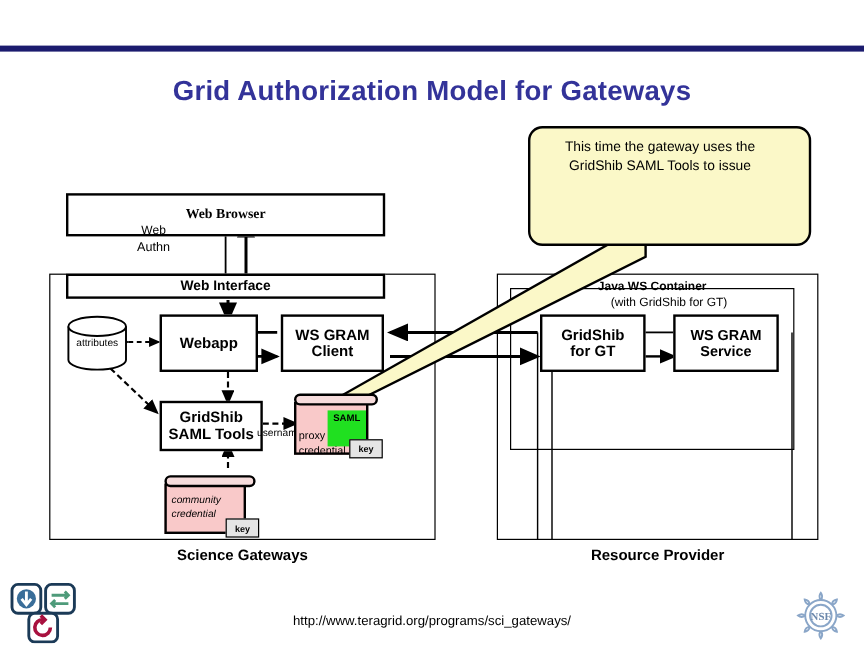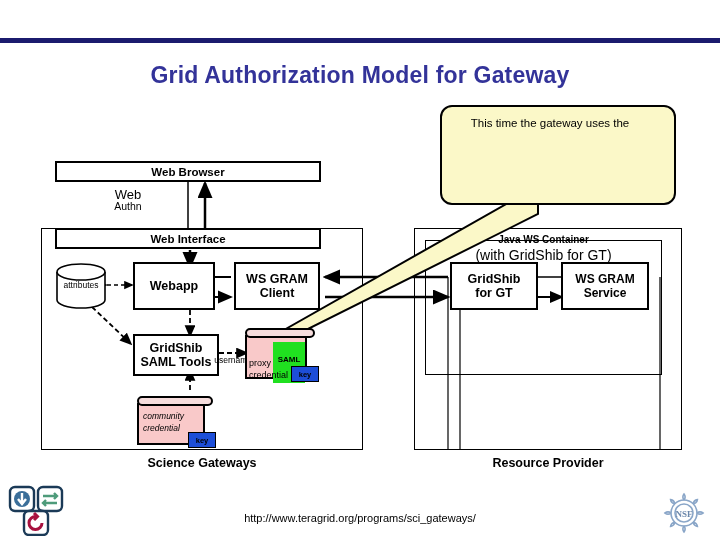--- a/index.html
+++ b/index.html
@@ -42,47 +42,48 @@
     position:absolute;left:0;top:7px;background:#f9c9c9;border:2px solid #000;box-sizing:border-box;
   }
   .cred .roll{
     position:absolute;left:0;top:0;height:10px;background:#f6dcdc;border:2px solid #000;
     border-radius:5px;box-sizing:border-box;
   }
   .cred .ctext{
     position:absolute;z-index:7;color:#000;text-align:left;line-height:12px;
   }
   .cred .keytag{
-    position:absolute;background:#1d4ed8;border:1px solid #000;color:#000;
+    position:absolute;background:#e5e5e5;border:1px solid #000;color:#000;
     font-size:7.5px;font-weight:bold;display:flex;align-items:center;justify-content:center;z-index:8;
   }
   .cred .samlbox{
     position:absolute;background:#20e020;border:0;color:#000;font-size:8px;font-weight:bold;
-    display:flex;align-items:flex-start;justify-content:center;padding-top:13px;z-index:7;
+    display:flex;align-items:flex-start;justify-content:center;padding-top:2px;z-index:7;
   }
   
   .url{
     position:absolute;left:0;top:512px;width:720px;text-align:center;
     font-size:11px;color:#000;
   }
   .tglogo{position:absolute;left:8px;top:484px;width:58px;height:52px;}
   .nsflogo{position:absolute;left:660px;top:490px;width:48px;height:46px;}
 </style>
 </head>
 <body>
 
 <div class="topbar"></div>
-<div class="title">Grid Authorization Model for Gateway</div>
+<div class="title">Grid Authorization Model for Gateways</div>
 
 <svg class="tailsvg" viewBox="0 0 260 180">
   <polygon points="258,6 258,34 10,158 4,150" fill="#fbf8c8" stroke="#000" stroke-width="2"></polygon>
 </svg>
 
 <div class="callout">
   <div>This time the gateway uses the</div>
+  <div>GridShib SAML Tools to issue</div>
 </div>
 
 <svg class="diagram" viewBox="0 0 720 320">
   <defs>
     <marker id="ah" markerWidth="7" markerHeight="7" refX="6" refY="3" orient="auto">
       <path d="M0,0 L7,3 L0,6 z" fill="#000"></path>
     </marker>
     <marker id="ahs" markerWidth="6" markerHeight="6" refX="5.5" refY="2.6" orient="auto">
       <path d="M0,0 L6,2.6 L0,5.2 z" fill="#000"></path>
     </marker>
@@ -120,21 +121,21 @@
 </svg>
 
 <div class="panel" style="left:41px;top:228px;width:322px;height:222px;"></div>
 <div class="panel-caption" style="left:41px;top:456px;width:322px;">Science Gateways</div>
 
 <div class="panel" style="left:414px;top:228px;width:268px;height:222px;"></div>
 <div class="panel-caption" style="left:414px;top:456px;width:268px;">Resource Provider</div>
 
 <div class="panel" style="left:425px;top:240px;width:237px;height:135px;"></div>
 
-<div class="box" style="left:55px;top:161px;width:266px;height:21px;font-size:11.5px;">
+<div class="box" style="left:55px;top:161px;width:266px;height:36px;font-size:11.5px;font-family:Liberation Serif, serif;">
   <span>Web Browser</span>
 </div>
 
 <div class="box" style="left:55px;top:228px;width:266px;height:21px;font-size:11.5px;">
   <span>Web Interface</span>
 </div>
 
 <div class="box" style="left:133px;top:262px;width:82px;height:48px;font-size:12.5px;">
   <span>Webapp</span>
 </div>
@@ -158,26 +159,26 @@
   <span>WS GRAM</span>
   <span>Service</span>
 </div>
 
 <svg style="position:absolute;left:53px;top:262px;width:56px;height:48px;z-index:4;" viewBox="0 0 56 48">
   <path d="M4,10 L4,38 A24,8 0 0 0 52,38 L52,10" fill="#fff" stroke="#000" stroke-width="1.6"></path>
   <ellipse cx="28" cy="10" rx="24" ry="8" fill="#fff" stroke="#000" stroke-width="1.6"></ellipse>
 </svg>
 <div class="plain" style="left:53px;top:280px;width:56px;font-size:8.5px;">attributes</div>
 
-<div class="plain" style="left:98px;top:187px;width:60px;font-size:13px;">Web</div>
+<div class="plain" style="left:98px;top:187px;width:60px;font-size:10px;">Web</div>
 <div class="plain" style="left:98px;top:200px;width:60px;font-size:10.5px;">Authn</div>
 <div class="plain" style="left:180px;top:327px;width:72px;font-size:8.5px;text-align:right;margin-top:28px;">username</div>
 
 <div class="plain" style="left:425px;top:234px;width:237px;font-size:10px;font-weight:bold;">Java WS Container</div>
-<div class="plain" style="left:425px;top:247px;width:237px;font-size:14px;">(with GridShib for GT)</div>
+<div class="plain" style="left:439px;top:247px;width:237px;font-size:10px;">(with GridShib for GT)</div>
 
 <div class="cred" style="left:245px;top:328px;width:70px;height:58px;">
   <div class="body" style="width:62px;height:44px;"></div>
   <div class="roll" style="width:70px;"></div>
   <div class="samlbox" style="left:28px;top:14px;width:32px;height:28px;">
     <span>SAML</span>
   </div>
   <div class="ctext" style="left:4px;top:29px;font-size:9px;">
     <div>proxy</div>
     <div>credential</div>

